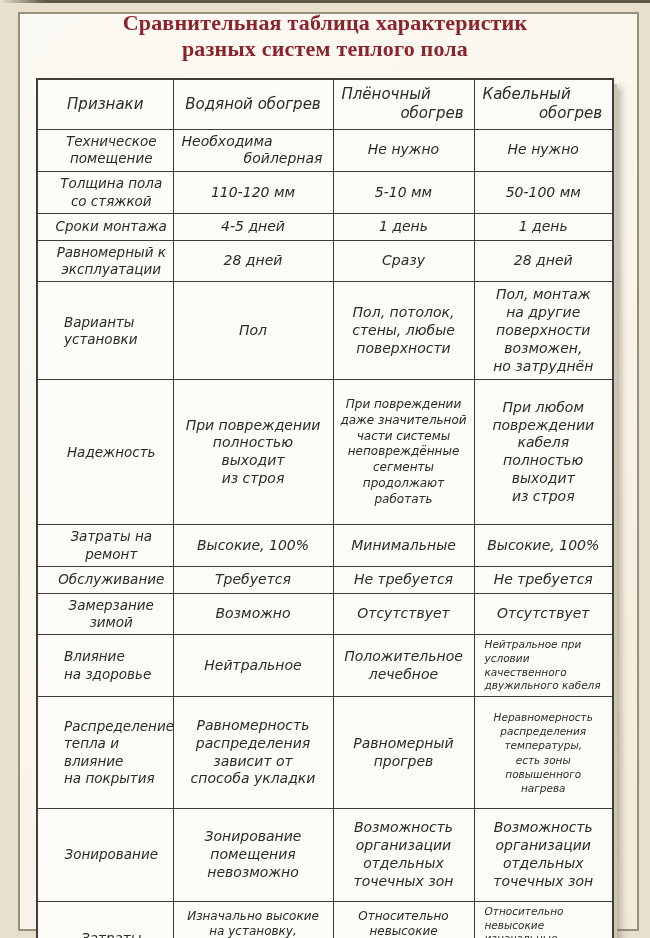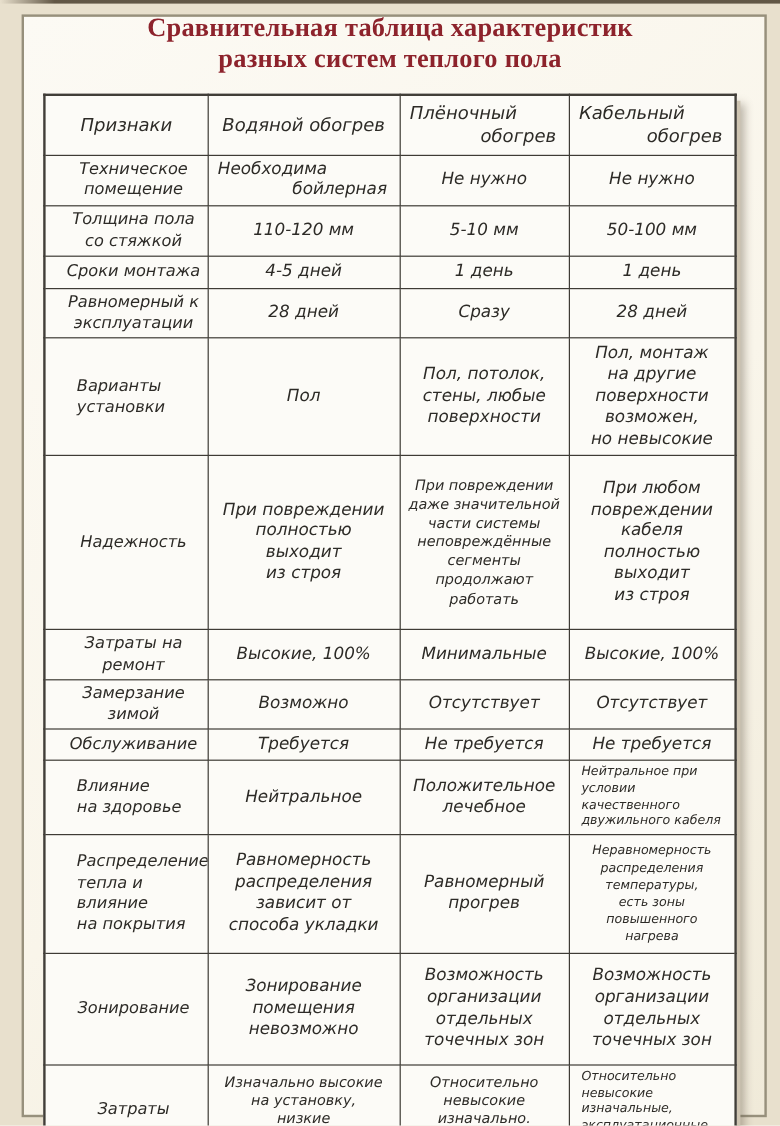--- a/index.html
+++ b/index.html
@@ -47,21 +47,21 @@
   tbody tr:nth-child(1)  { height:40px; }
   tbody tr:nth-child(2)  { height:37px; }
   tbody tr:nth-child(3)  { height:27px;margin-left:24px; }
   tbody tr:nth-child(4)  { height:40px; }
   tbody tr:nth-child(5)  { height:98px; }
   tbody tr:nth-child(6)  { height:145px; }
   tbody tr:nth-child(7)  { height:30px; }
   tbody tr:nth-child(8)  { height:27px; }
   tbody tr:nth-child(9)  { height:26px; }
   tbody tr:nth-child(10) { height:54px; }
-  tbody tr:nth-child(11) { height:99px; }
+  tbody tr:nth-child(11) { height:112px; }
   tbody tr:nth-child(12) { height:93px; }
   tbody tr:nth-child(13) { height:62px; }
 
   
   thead th:nth-child(3), thead th:nth-child(4),
   tbody tr:nth-child(1) td:nth-child(2) {
     text-align:justify; text-align-last:right; padding-left:8px; padding-right:10px;
   }
   
   tbody tr:nth-child(5)  td:nth-child(1),
@@ -140,21 +140,21 @@
     <td>Варианты
 установки</td>
     <td>Пол</td>
     <td>Пол, потолок,
 стены, любые
 поверхности</td>
     <td>Пол, монтаж
 на другие
 поверхности
 возможен,
-но невысокие</td>
+но затруднён</td>
   </tr>
 
   <tr>
     <td>Надежность</td>
     <td>При повреждении
 полностью
 выходит
 из строя</td>
     <td>При повреждении
 даже значительной
@@ -172,31 +172,31 @@
   </tr>
 
   <tr>
     <td>Затраты на ремонт</td>
     <td>Высокие, 100%</td>
     <td>Минимальные</td>
     <td>Высокие, 100%</td>
   </tr>
 
   <tr>
+    <td>Обслуживание</td>
+    <td>Требуется</td>
+    <td>Не требуется</td>
+    <td>Не требуется</td>
+  </tr>
+
+  <tr>
     <td>Замерзание зимой</td>
     <td>Возможно</td>
     <td>Отсутствует</td>
     <td>Отсутствует</td>
-  </tr>
-
-  <tr>
-    <td>Обслуживание</td>
-    <td>Требуется</td>
-    <td>Не требуется</td>
-    <td>Не требуется</td>
   </tr>
 
   <tr>
     <td>Влияние
 на здоровье</td>
     <td>Нейтральное</td>
     <td>Положительное
 лечебное</td>
     <td>Нейтральное при
 условии

